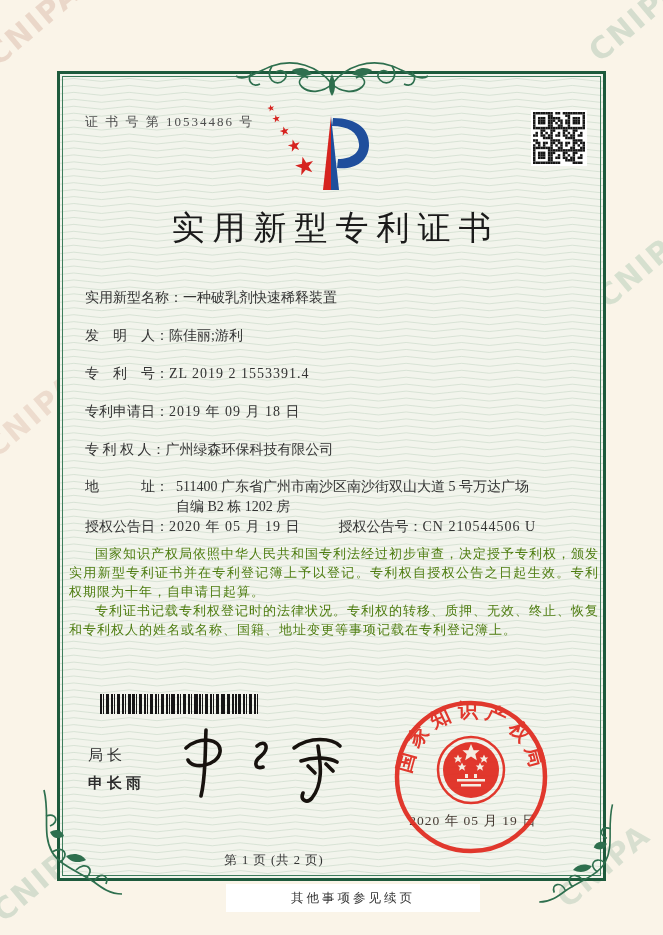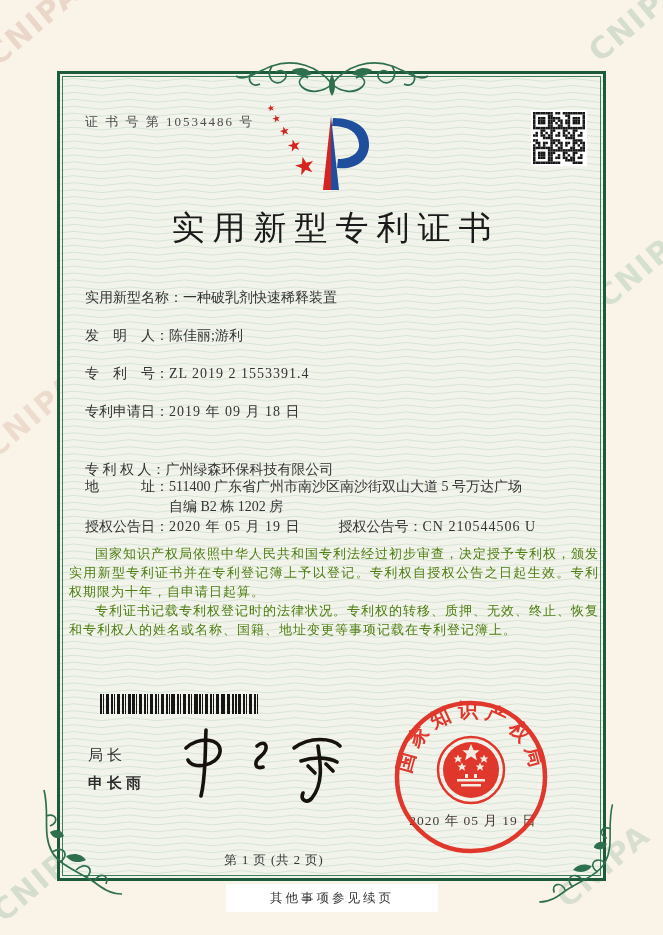--- a/index.html
+++ b/index.html
@@ -49,21 +49,21 @@
 
   .title{position:absolute;left:0;top:202px;width:663px;margin:4px;text-align:center;
          font-size:33px;font-weight:400;letter-spacing:8px;color:#1b1b1b;}
 
   
   .field{position:absolute;left:85px;font-size:14px;line-height:20px;white-space:nowrap;}
   .flabel{color:#333;}
   .fvalue{color:#333;}
   .num{letter-spacing:1px;}
   .addr{display:inline-block;vertical-align:top;white-space:normal;width:400px;}
-  .addr .line{display:block;}
+  .addr .line{display:block;margin-left:7px;}
   .g2{margin-left:38px;}
 
   
   .body-text{position:absolute;left:69px;top:544px;width:530px;font-size:13px;
              line-height:19px;letter-spacing:1px;color:#4d7c0f;text-align:justify;}
   .body-text p{margin:0;text-indent:2em;}
 
   
   .barcode{position:absolute;left:100px;top:694px;width:160px;height:20px;
     background:
@@ -75,21 +75,21 @@
   .director-name{position:absolute;left:88px;top:774px;font-size:15px;letter-spacing:4px;
       color:#2e2e2e;font-family:"DejaVu Sans","Liberation Sans",sans-serif;font-weight:bold;}
   .signature{position:absolute;left:160px;top:716px;}
   .seal{position:absolute;left:391px;top:697px;}
   .seal-date{position:absolute;left:398px;top:812px;width:150px;text-align:center;
       font-size:13.5px;letter-spacing:1px;color:#463a33;}
 
   
   .page-indicator{position:absolute;left:0;top:852px;width:548px;text-align:center;
       font-size:12.5px;letter-spacing:1px;color:#333;}
-  .footer-note-box{position:absolute;left:226px;top:884px;width:212px;height:28px;
+  .footer-note-box{position:absolute;left:226px;top:884px;width:254px;height:28px;
       background:#ffffff;text-align:center;line-height:28px;font-size:12.5px;
       letter-spacing:3px;color:#333;}
 </style>
 </head>
 <body>
 
 <div id="page">
 
   <span class="wm wm1">CNIPA</span>
   <span class="wm wm2">CNIPA</span>
@@ -538,21 +538,21 @@
   </div>
   <div class="field" style="top:326px">
     <span class="flabel">发　明　人：</span><span class="fvalue">陈佳丽;游利</span>
   </div>
   <div class="field" style="top:364px">
     <span class="flabel">专　利　号：</span><span class="fvalue num">ZL 2019 2 1553391.4</span>
   </div>
   <div class="field" style="top:402px">
     <span class="flabel">专利申请日：</span><span class="fvalue num">2019 年 09 月 18 日</span>
   </div>
-  <div class="field" style="top:460px">
+  <div class="field" style="top:440px">
     <span class="flabel">专 利 权 人：</span><span class="fvalue">广州绿森环保科技有限公司</span>
   </div>
   <div class="field" style="top:477px">
     <span class="flabel">地　　　址：</span><span class="fvalue addr"><span class="line">511400 广东省广州市南沙区南沙街双山大道 5 号万达广场</span><span class="line">自编 B2 栋 1202 房</span></span>
   </div>
   <div class="field" style="top:517px">
     <span class="flabel">授权公告日：</span><span class="fvalue num">2020 年 05 月 19 日</span><span class="flabel g2">授权公告号：</span><span class="fvalue num">CN 210544506 U</span>
   </div>
 
   <div class="body-text">

